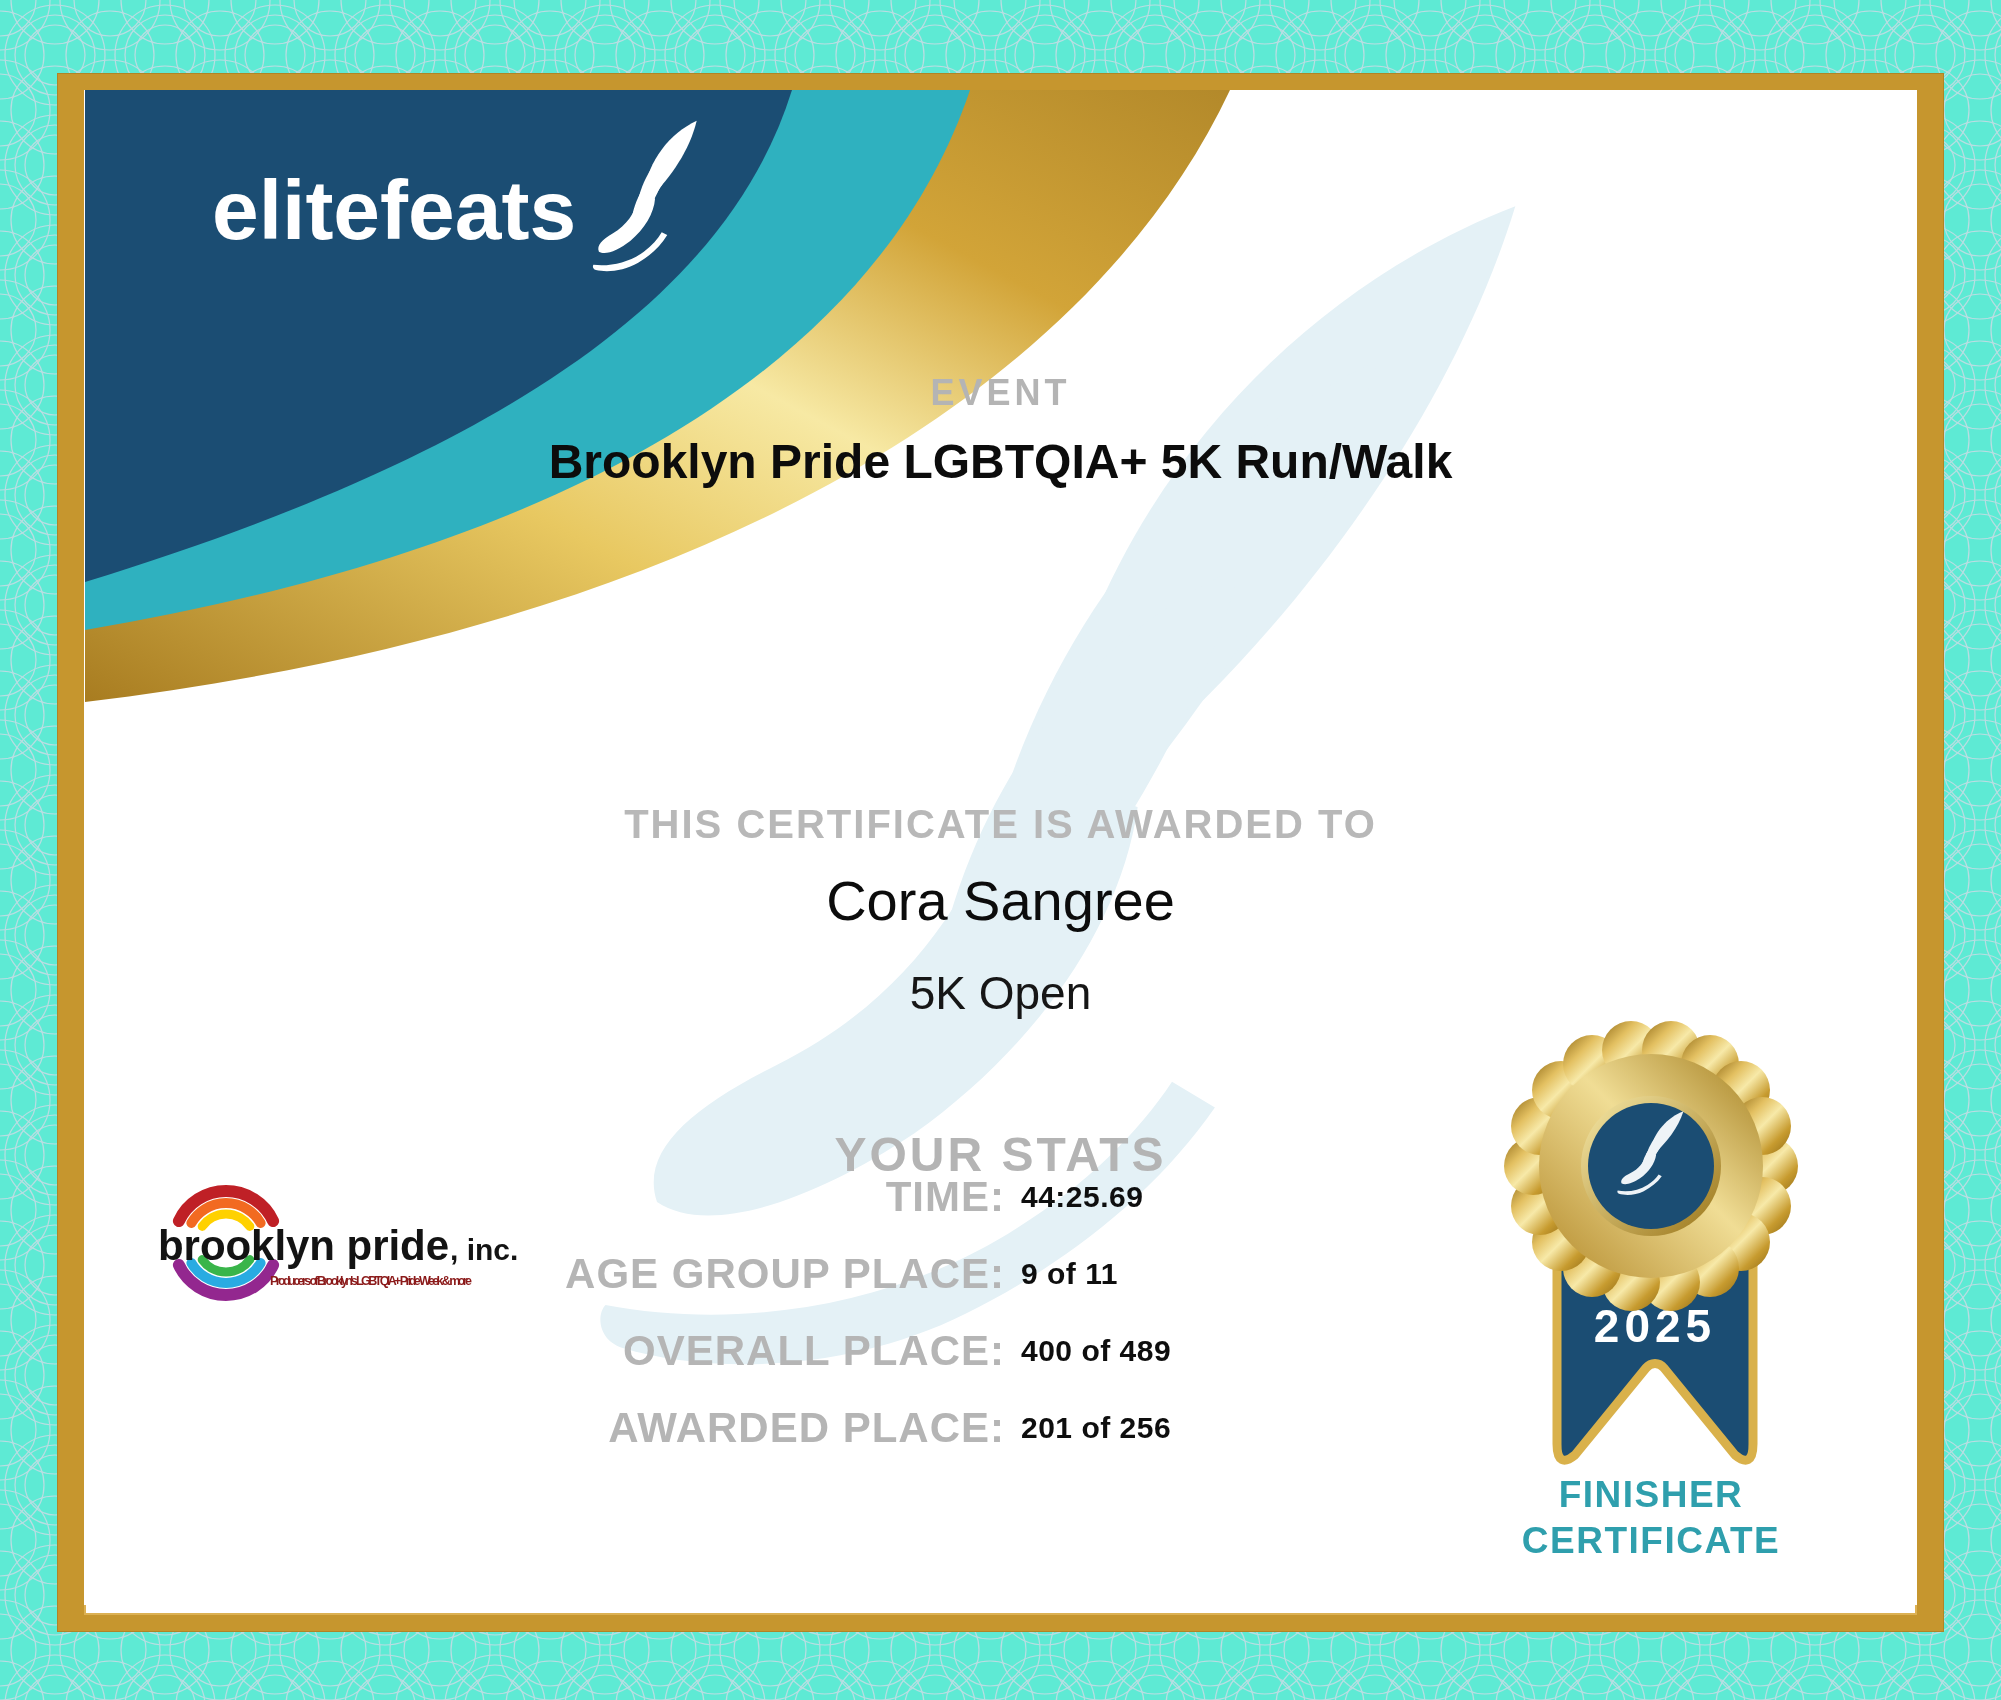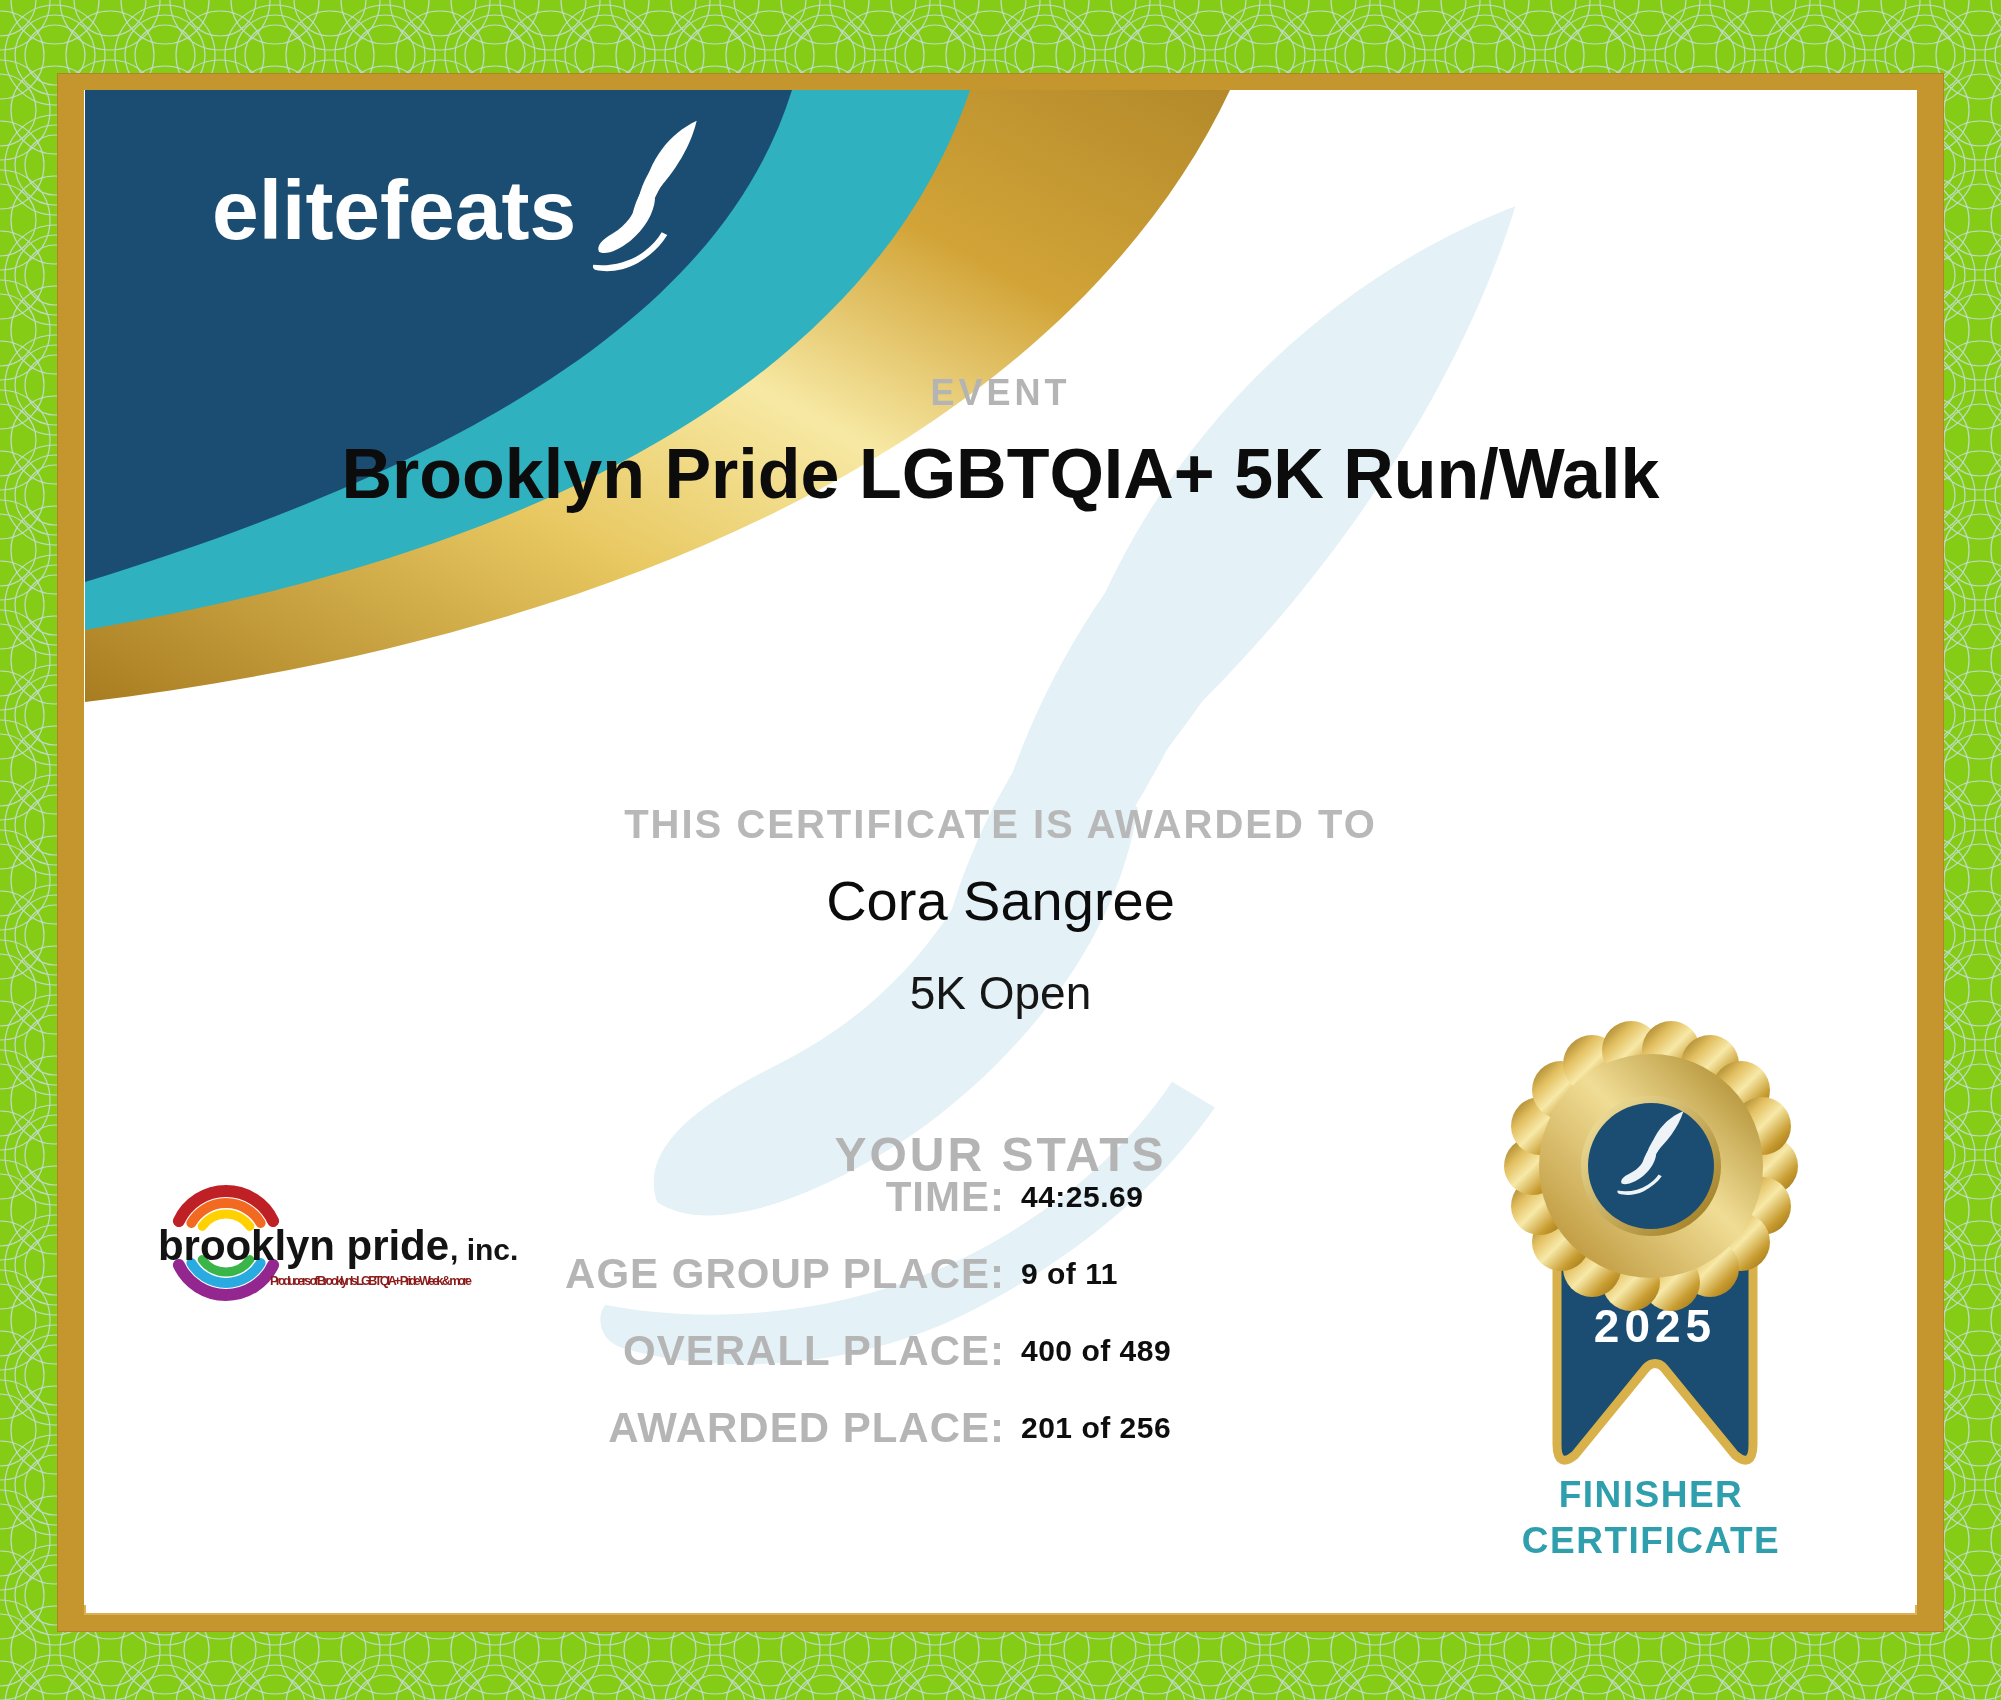--- a/index.html
+++ b/index.html
@@ -1,18 +1,18 @@
 <!DOCTYPE html>
 <html><head>
 <meta charset="utf-8">
 <style>
   html,body{margin:0;padding:0;background:#ffffff;}
   .page{
     position:relative;width:2001px;height:1700px;overflow:hidden;
-    font-family:"Liberation Sans", sans-serif;background:#84cc16;
+    font-family:"Liberation Sans", sans-serif;background:#5eead4;
   }
   .guilloche{position:absolute;inset:0;}
   .frame{
     position:absolute;left:58px;top:74px;width:1885px;height:1557px;
     box-sizing:border-box;border-style:solid;border-width:16px 26px;
     border-color:#c6962e;
     box-shadow: inset 0 0 0 2px #dcb153, 0 0 0 1px #b08427;
     background:#ffffff;
   }
   .panel{position:absolute;left:84px;top:90px;width:1833px;height:1515px;overflow:hidden;background:#ffffff;}
@@ -21,21 +21,21 @@
   .brandlogo{
     position:absolute;left:128px;top:26px;display:flex;align-items:flex-start;gap:6px;
   }
   .brandlogo .brandtext{
     color:#ffffff;font-size:84px;font-weight:700;letter-spacing:0px;line-height:1;
     padding-top:52px;
   }
   .brandlogo .brandicon{transform:rotate(-4deg) translateY(6px);}
   .ctext{position:absolute;left:0;right:0;text-align:center;margin-top:44px;}
   .event-label{top:238px;font-size:36px;font-weight:700;letter-spacing:4px;color:#b4b4b4;}
-  .event-name{top:300px;font-size:70px;font-weight:800;color:#0c0c0c;letter-spacing:0px;}
+  .event-name{top:300px;font-size:48px;font-weight:800;color:#0c0c0c;letter-spacing:0px;}
   .award-label{top:668px;font-size:40px;font-weight:700;letter-spacing:2px;color:#b8b8b8;}
   .recipient{top:734px;font-size:56px;font-weight:400;color:#0c0c0c;}
   .division{top:832px;font-size:46px;font-weight:400;color:#161616;}
   .stats-label{top:993px;font-size:48px;font-weight:700;letter-spacing:3px;color:#b4b4b4;}
   .stats{
     position:absolute;left:0;right:0;top:1068px;
     display:grid;grid-template-columns:921px 1fr;column-gap:16px;row-gap:0;
   }
   .stats .slabel{
     text-align:right;font-size:42px;font-weight:700;color:#b5b5b5;

